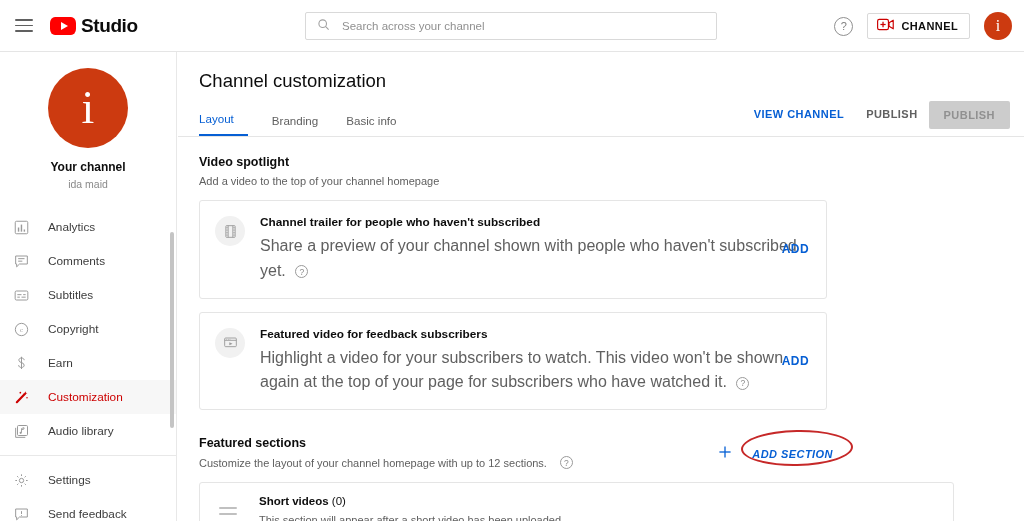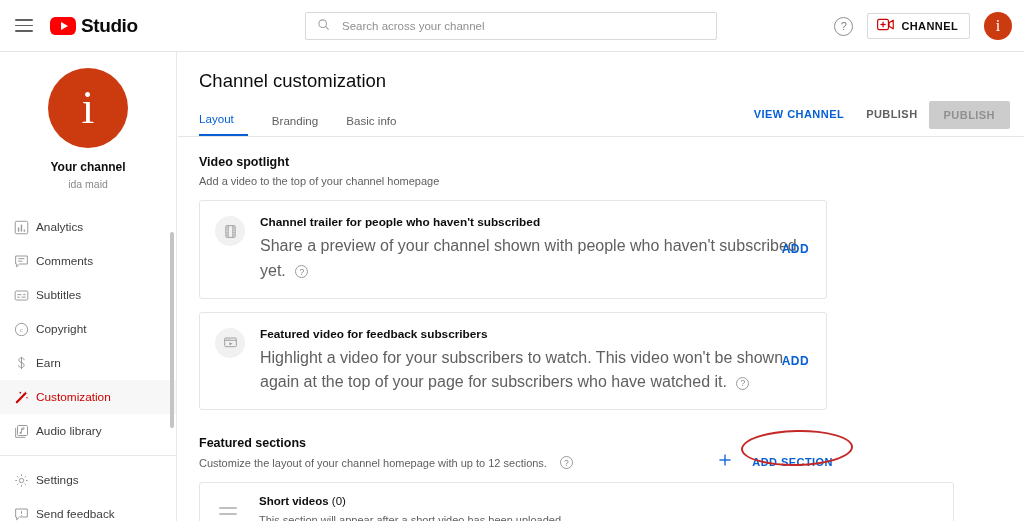--- a/index.html
+++ b/index.html
@@ -96,21 +96,21 @@
     display: flex; align-items: center; justify-content: center;
     color: #fff; font-size: 46px; font-weight: 400; line-height: 1;
     font-family: "Liberation Serif", serif;
   }
   .ch-title { margin-top: 12px; font-size: 12px; font-weight: 700; color: #0d0d0d; }
   .ch-sub { margin-top: 4px; font-size: 10.5px; color: #8a8a8a; }
 
   .nav { margin-top: 20px; }
   .nav-item {
     height: 34px; display: flex; align-items: center;
-    padding-left: 13px; gap: 6px; cursor: pointer;
+    padding-left: 13px; gap: 18px; cursor: pointer;
     font-size: 11.8px; color: #3c3c3c; text-align: right;
   }
   .nav-item .nic { width: 17px; height: 17px; flex: none; display:flex; align-items:center; justify-content:center; }
   .nav-item.active { background: #f7f7f7; color: #cc0000; }
   .nav-divider { height: 1px; background: #e8e8e8; margin: 7px 0; }
   .sb-scroll {
     position: absolute; left: 170px; top: 180px;
     width: 4px; height: 196px; border-radius: 3px;
     background: #c4c4c4; cursor: pointer;
   }
@@ -185,23 +185,23 @@
   .add-link {
     position: absolute; right: 17px; top: 50%; transform: translateY(-50%);
     font-size: 12px; font-weight: 700; letter-spacing: 0.4px;
     color: #065fd4; cursor: pointer;
   }
 
   .feat-head-row {
     margin-top: 26px; position: relative; width: 648px;
   }
   .add-section-btn {
-    position: absolute; right: 6px; top: 12px;
+    position: absolute; right: 6px; top: 4px;
     display: flex; align-items: center; gap: 20px;
-    cursor: pointer; padding: 5px 8px;
+    cursor: pointer; padding: 5px 8px; font-style: italic;
   }
   .add-section-btn .label {
     font-size: 11px; font-weight: 700; letter-spacing: 0.45px; color: #065fd4;
   }
   .annot-ellipse {
     position: absolute; right: -6px; top: -6px;
     width: 112px; height: 36px;
     border: 2.1px solid #c62828; border-radius: 50%;
     transform: rotate(-1.2deg);
     pointer-events: none;

